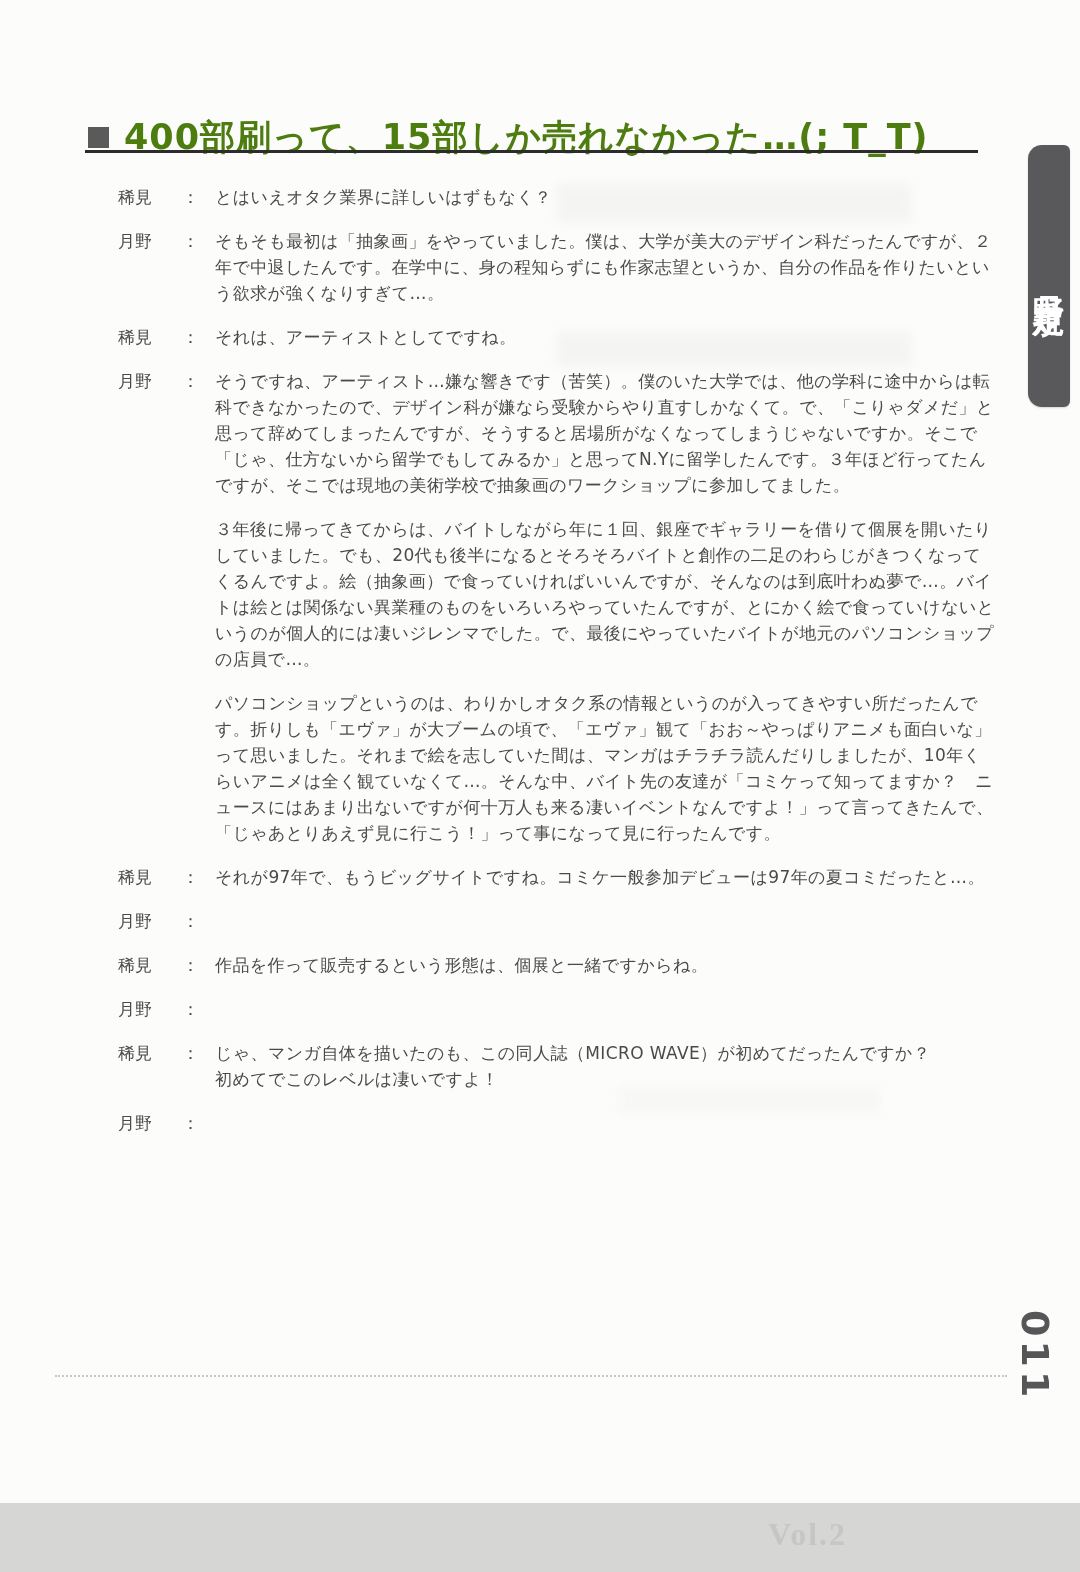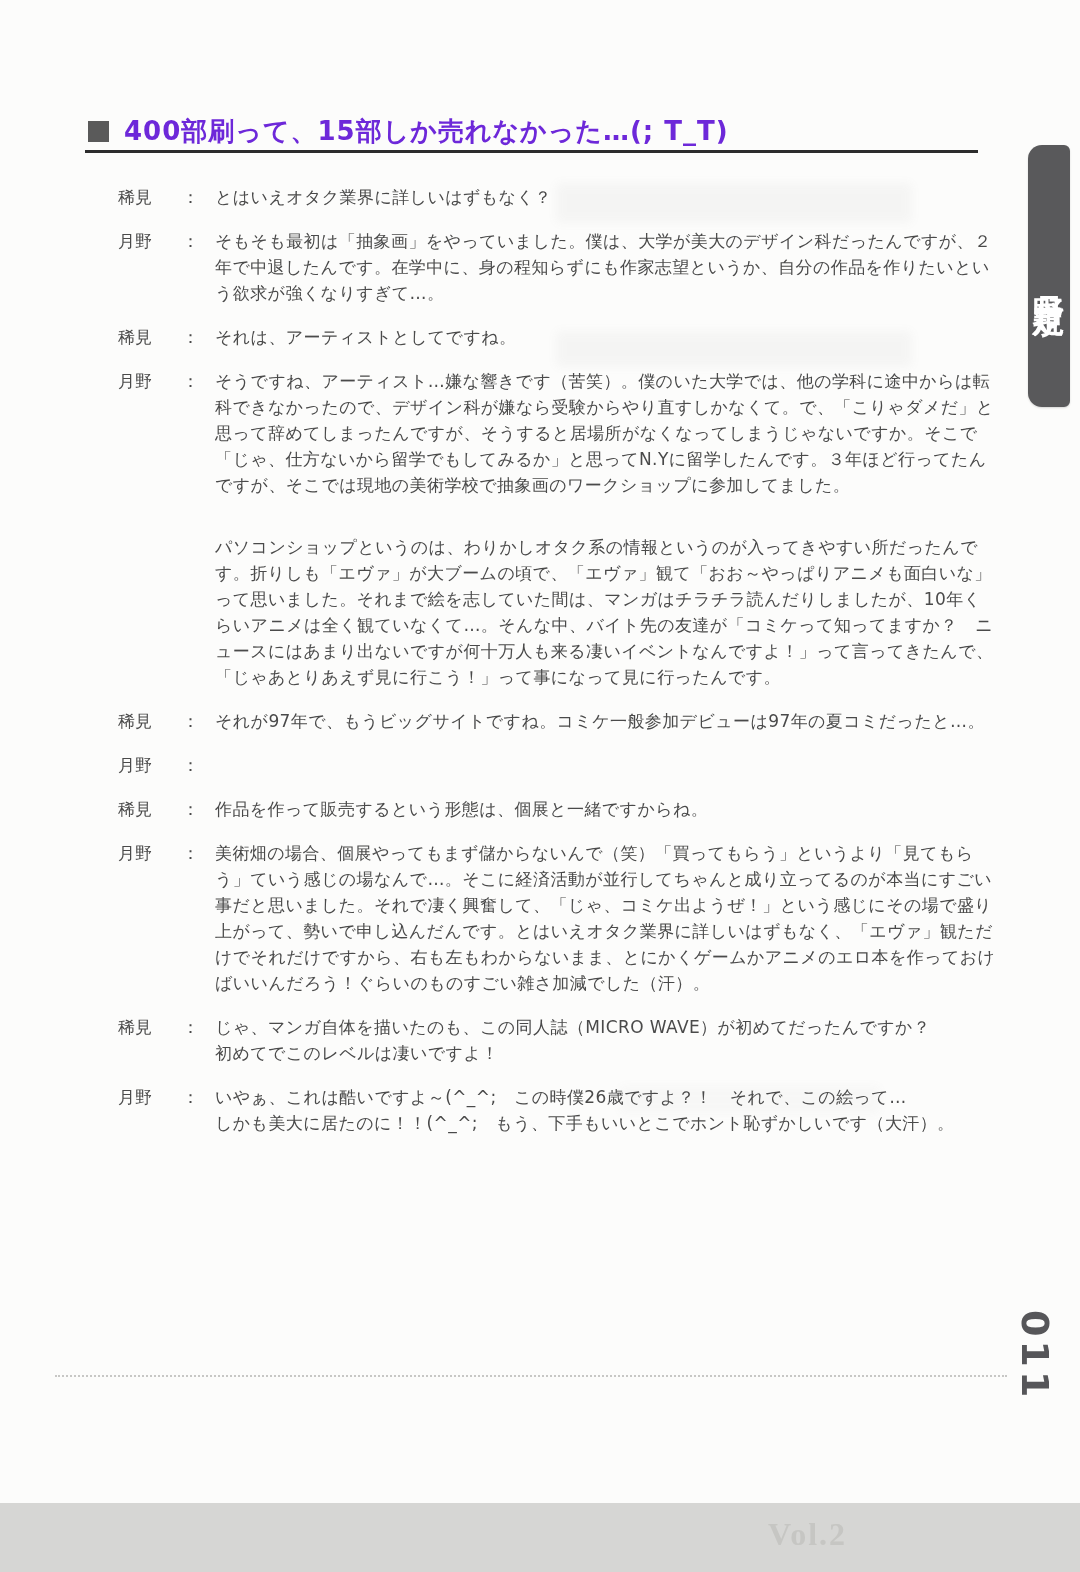--- a/index.html
+++ b/index.html
@@ -14,21 +14,21 @@
   .ghost1 { left:556px; top:183px; width:356px; height:40px; }
   .ghost2 { left:556px; top:331px; width:356px; height:36px; }
   .ghost3 { left:620px; top:1086px; width:260px; height:28px; opacity:0.04; }
 
   .header-row {
     position:absolute; left:88px; top:114px; width:890px;
     display:flex; align-items:center; gap:15px;
   }
   .header-square { width:21px; height:21px; background:#5a5a5a; flex-shrink:0; }
   .header-title {
-    font-size:26px; font-weight:bold; color:#6d28d9; letter-spacing:1px;
+    font-size:35px; font-weight:bold; color:#4d7c0f; letter-spacing:1px;
     white-space:nowrap;
   }
   .header-rule { position:absolute; left:85px; top:150px; width:893px; height:3px; background:#2c2c2c; }
 
   .dialogue { position:absolute; left:88px; top:184px; width:878px;margin-left:30px; }
   .dialogue-row { display:flex; margin-bottom:18px; }
   .speaker-cell { width:64px; flex-shrink:0; font-size:17px; line-height:26px; color:#4a4a4a; }
   .colon-cell   { width:33px; flex-shrink:0; font-size:17px; line-height:26px; color:#4a4a4a; }
   .text-cell {
     flex:1; font-size:17px; line-height:26px; letter-spacing:0.4px;
@@ -104,20 +104,21 @@
 
     <div class="dialogue-row">
       <div class="speaker-cell">月野</div>
       <div class="colon-cell">：</div>
       <div class="text-cell">そうですね、アーティスト…嫌な響きです（苦笑）。僕のいた大学では、他の学科に途中からは転科できなかったので、デザイン科が嫌なら受験からやり直すしかなくて。で、「こりゃダメだ」と思って辞めてしまったんですが、そうすると居場所がなくなってしまうじゃないですか。そこで「じゃ、仕方ないから留学でもしてみるか」と思ってN.Yに留学したんです。３年ほど行ってたんですが、そこでは現地の美術学校で抽象画のワークショップに参加してました。</div>
     </div>
 
     <div class="dialogue-row">
       <div class="speaker-cell"></div>
       <div class="colon-cell"></div>
+      <div class="text-cell">３年後に帰ってきてからは、バイトしながら年に１回、銀座でギャラリーを借りて個展を開いたりしていました。でも、20代も後半になるとそろそろバイトと創作の二足のわらじがきつくなってくるんですよ。絵（抽象画）で食っていければいいんですが、そんなのは到底叶わぬ夢で…。バイトは絵とは関係ない異業種のものをいろいろやっていたんですが、とにかく絵で食っていけないというのが個人的には凄いジレンマでした。で、最後にやっていたバイトが地元のパソコンショップの店員で…。</div>
     </div>
 
     <div class="dialogue-row">
       <div class="speaker-cell"></div>
       <div class="colon-cell"></div>
       <div class="text-cell">パソコンショップというのは、わりかしオタク系の情報というのが入ってきやすい所だったんです。折りしも「エヴァ」が大ブームの頃で、「エヴァ」観て「おお～やっぱりアニメも面白いな」って思いました。それまで絵を志していた間は、マンガはチラチラ読んだりしましたが、10年くらいアニメは全く観ていなくて…。そんな中、バイト先の友達が「コミケって知ってますか？　ニュースにはあまり出ないですが何十万人も来る凄いイベントなんですよ！」って言ってきたんで、「じゃあとりあえず見に行こう！」って事になって見に行ったんです。</div>
     </div>
 
     <div class="dialogue-row">
       <div class="speaker-cell">稀見</div>
@@ -132,35 +133,32 @@
 
     <div class="dialogue-row">
       <div class="speaker-cell">稀見</div>
       <div class="colon-cell">：</div>
       <div class="text-cell">作品を作って販売するという形態は、個展と一緒ですからね。</div>
     </div>
 
     <div class="dialogue-row">
       <div class="speaker-cell">月野</div>
       <div class="colon-cell">：</div>
-      <div class="text-cell">美術畑の場合、個展やってもまず儲からないんで（笑）「買ってもらう」というより「見てもらう」ていう感じの場なんで…。そこに経済活動が並行してちゃんと成り立ってるのが本当にすごい事だと思いました。それで凄く興奮して、「じゃ、コミケ出ようぜ！」という感じにその場で盛り上がって、勢いで申し込んだんです。とはいえオタク業界に詳しいはずもなく、「エヴァ」観ただけでそれだけですから、右も左もわからないまま、とにかくゲームかアニメのエロ本を作っておけばいいんだろう！ぐらいのものすごい雑さ加減でした（汗）。</div>
     </div>
 
     <div class="dialogue-row">
       <div class="speaker-cell">稀見</div>
       <div class="colon-cell">：</div>
       <div class="text-cell">じゃ、マンガ自体を描いたのも、この同人誌（MICRO WAVE）が初めてだったんですか？
 初めてでこのレベルは凄いですよ！</div>
     </div>
 
     <div class="dialogue-row">
       <div class="speaker-cell">月野</div>
       <div class="colon-cell">：</div>
-      <div class="text-cell">いやぁ、これは酷いですよ～(^_^;　この時僕26歳ですよ？！　それで、この絵って…
-しかも美大に居たのに！！(^_^;　もう、下手もいいとこでホント恥ずかしいです（大汗）。</div>
     </div>
   </div>
 
   <div class="dotted-divider"></div>
 
   <div class="side-tab">
     <div class="side-tab-label">月野定規</div>
   </div>
 
   <div class="page-number">011</div>

